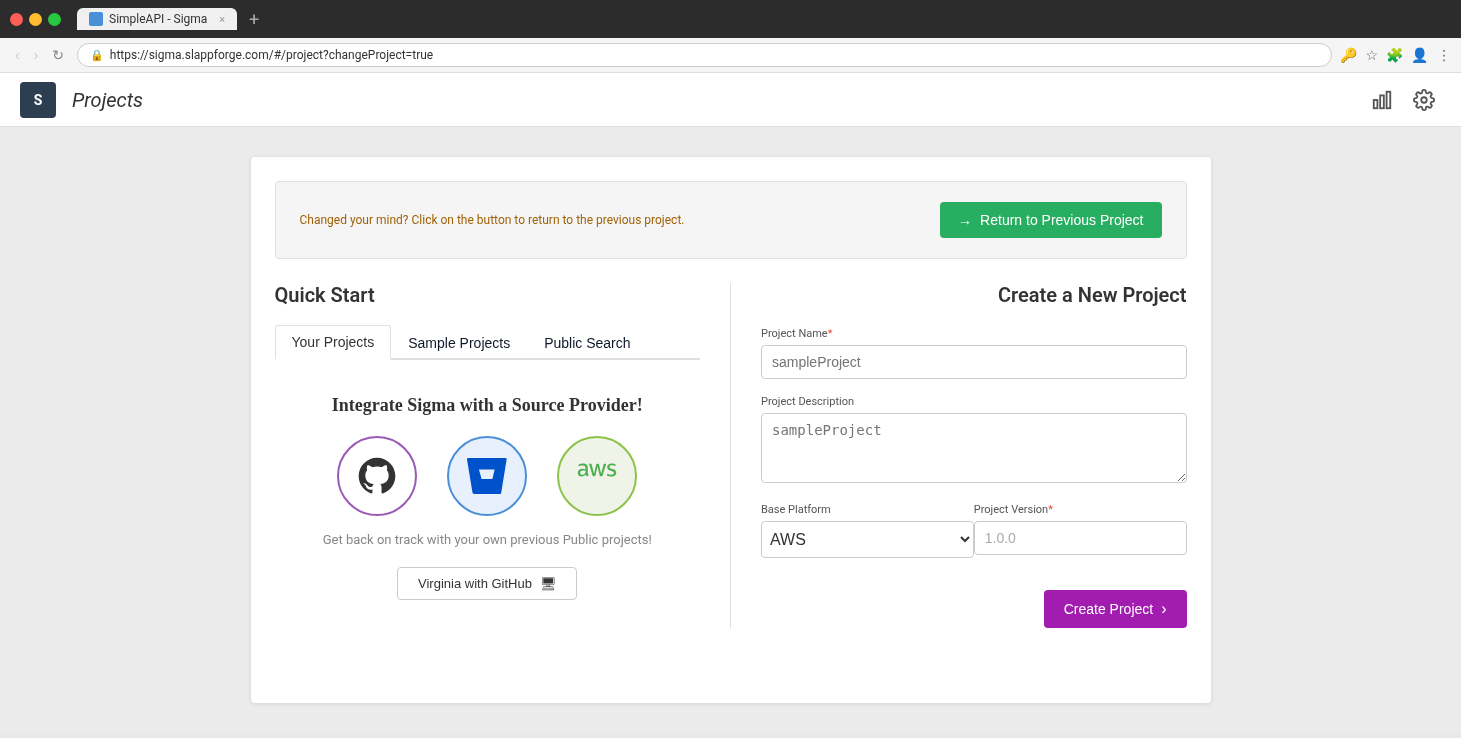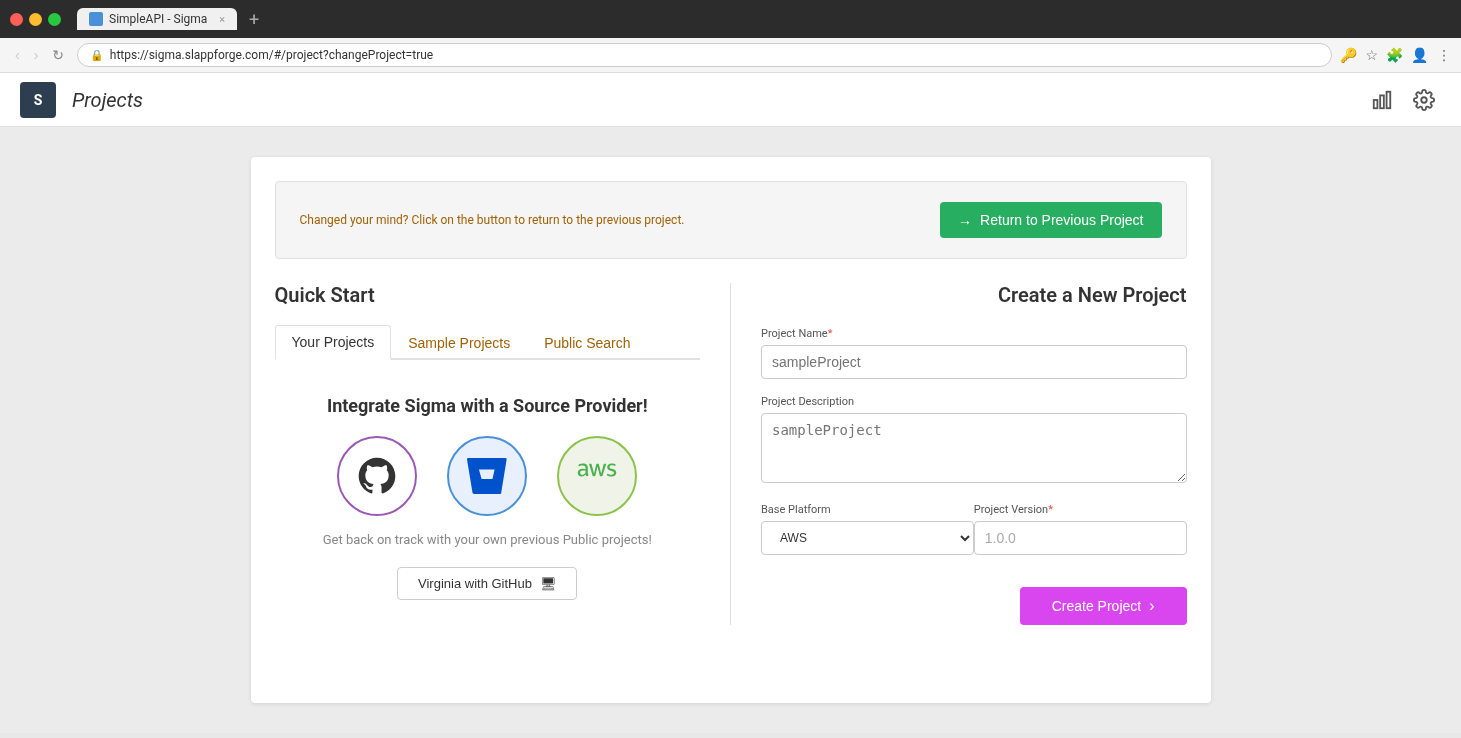--- a/index.html
+++ b/index.html
@@ -116,30 +116,30 @@
       gap: 30px;
     }
 
     
     .left-panel { flex: 1; }
     .section-title { font-size: 20px; color: #333; font-weight: 600; margin-bottom: 16px; }
 
     
     .tabs-container { display: flex; border-bottom: 2px solid #e0e0e0; margin-bottom: 35px; }
     .tab-item {
-      padding: 8px 16px; font-size: 14px; cursor: pointer; color: #a16207; border: 1px solid transparent;
+      padding: 8px 16px; font-size: 14px; cursor: pointer; color: #0f172a; border: 1px solid transparent;
       position: relative; top: 2px; border-radius: 3px 3px 0 0; background: none;
     }
     .tab-item.active {
       border: 1px solid #e0e0e0; border-bottom: 2px solid white; color: #333; font-weight: 500;
       background: white;
     }
 
     
-    .integrate-heading { font-size: 18px; font-weight: 700; color: #333; text-align: center; margin-bottom: 20px; }
+    .integrate-heading { font-size: 18px; font-weight: 700; color: #333; text-align: center; margin-bottom: 20px; font-family: Liberation Serif, serif; }
     .provider-icons { display: flex; justify-content: center; gap: 30px; margin-bottom: 16px; }
     .provider-icon {
       width: 80px; height: 80px; border-radius: 50%; display: flex; align-items: center; justify-content: center;
       font-size: 32px;
     }
     .provider-github { border: 2px solid #9b59b6; }
     .provider-bitbucket { border: 2px solid #4a90d9; background: #e8f0fe; }
     .provider-aws { border: 2px solid #8bc34a; background: #f0f4e8; }
     .integrate-subtitle { color: #888; font-size: 13px; text-align: center; margin-bottom: 20px; }
     .integrate-btn {
@@ -158,26 +158,26 @@
       width: 100%; border: 1px solid #ccc; border-radius: 4px; padding: 8px 10px;
       font-size: 14px; color: #aaa; outline: none;
     }
     .form-textarea {
       width: 100%; border: 1px solid #ccc; border-radius: 4px; padding: 8px 10px;
       font-size: 14px; color: #aaa; resize: vertical; min-height: 70px; outline: none;
     }
     .form-row { display: flex; }
     .form-col { flex: 1; }
     .form-select {
-      width: 100%; border: 1px solid #ccc; border-radius: 4px; padding: 8px 14px;
-      font-size: 12px; color: #333; background: white; outline: none; appearance: auto;
+      width: 100%; border: 1px solid #ccc; border-radius: 4px; padding: 8px 4px;
+      font-size: 16px; color: #333; background: white; outline: none; appearance: auto;
     }
     .create-project-btn {
-      background: #d946ef; color: white; border: none; border-radius: 4px;
-      padding: 10px 32px; font-size: 14px; cursor: pointer; float: right;
+      background: #a21caf; color: white; border: none; border-radius: 4px;
+      padding: 10px 20px; font-size: 14px; cursor: pointer; float: right;
       display: flex; align-items: center; gap: 8px;
     }
     .btn-arrow { font-size: 16px; }
   </style>
 </head>
 <body>
 
 <div class="browser-chrome">
   <div class="traffic-lights">
     <div class="traffic-light tl-red"></div>

